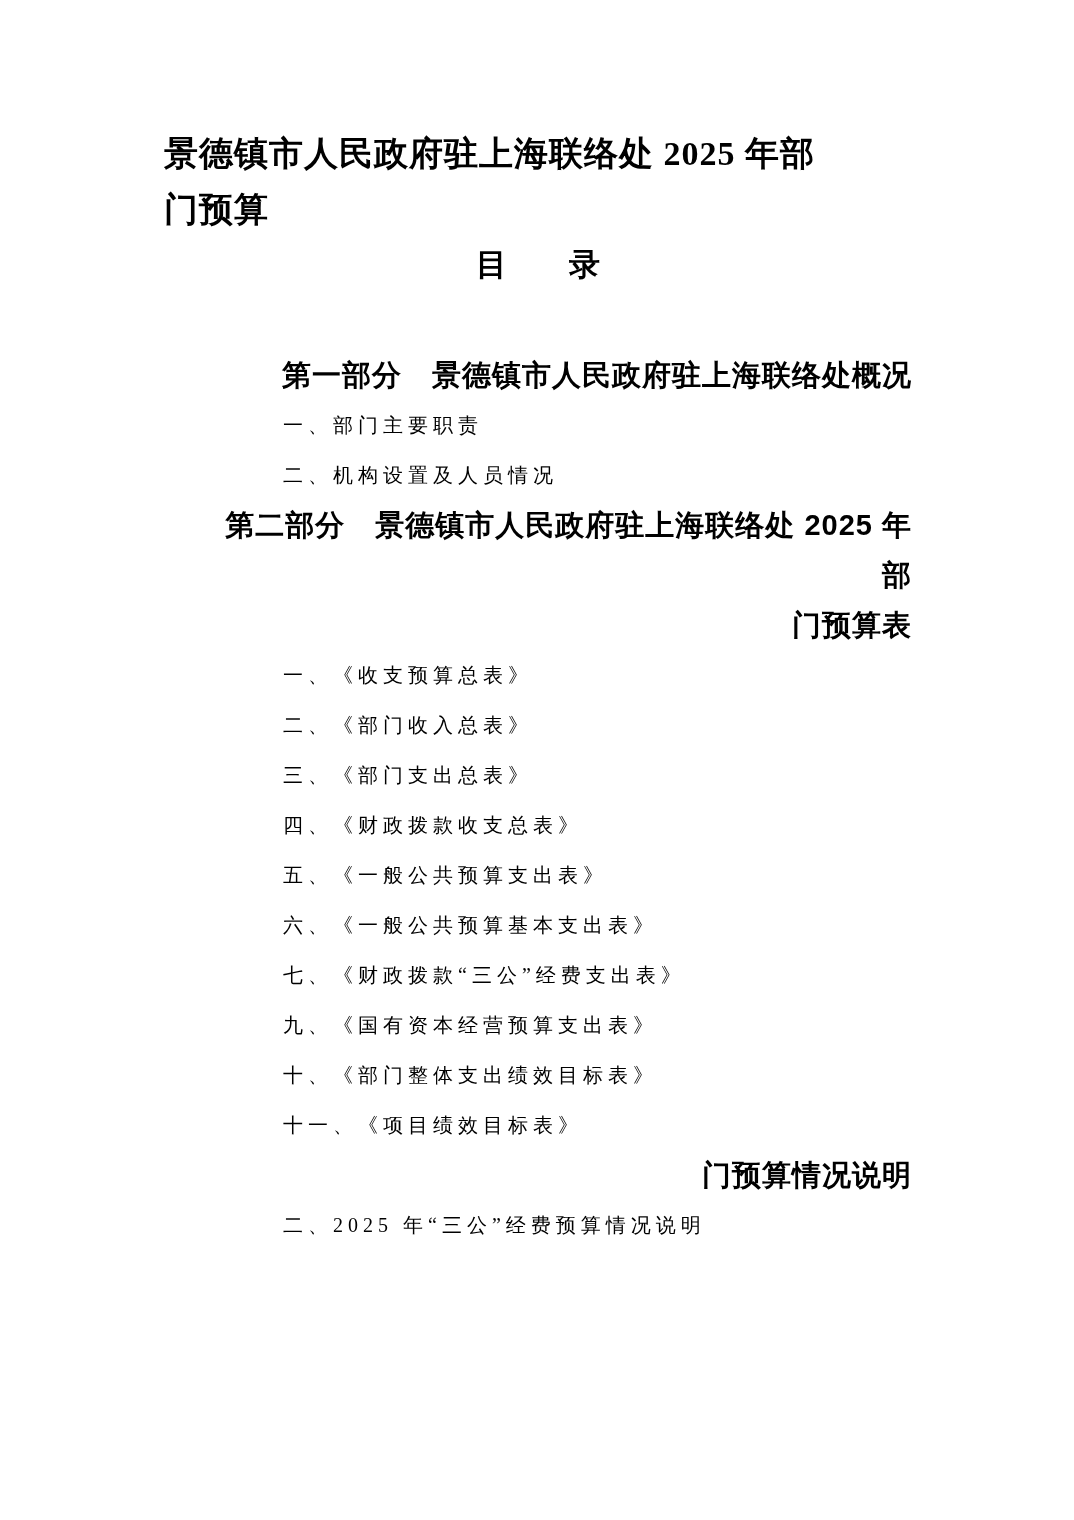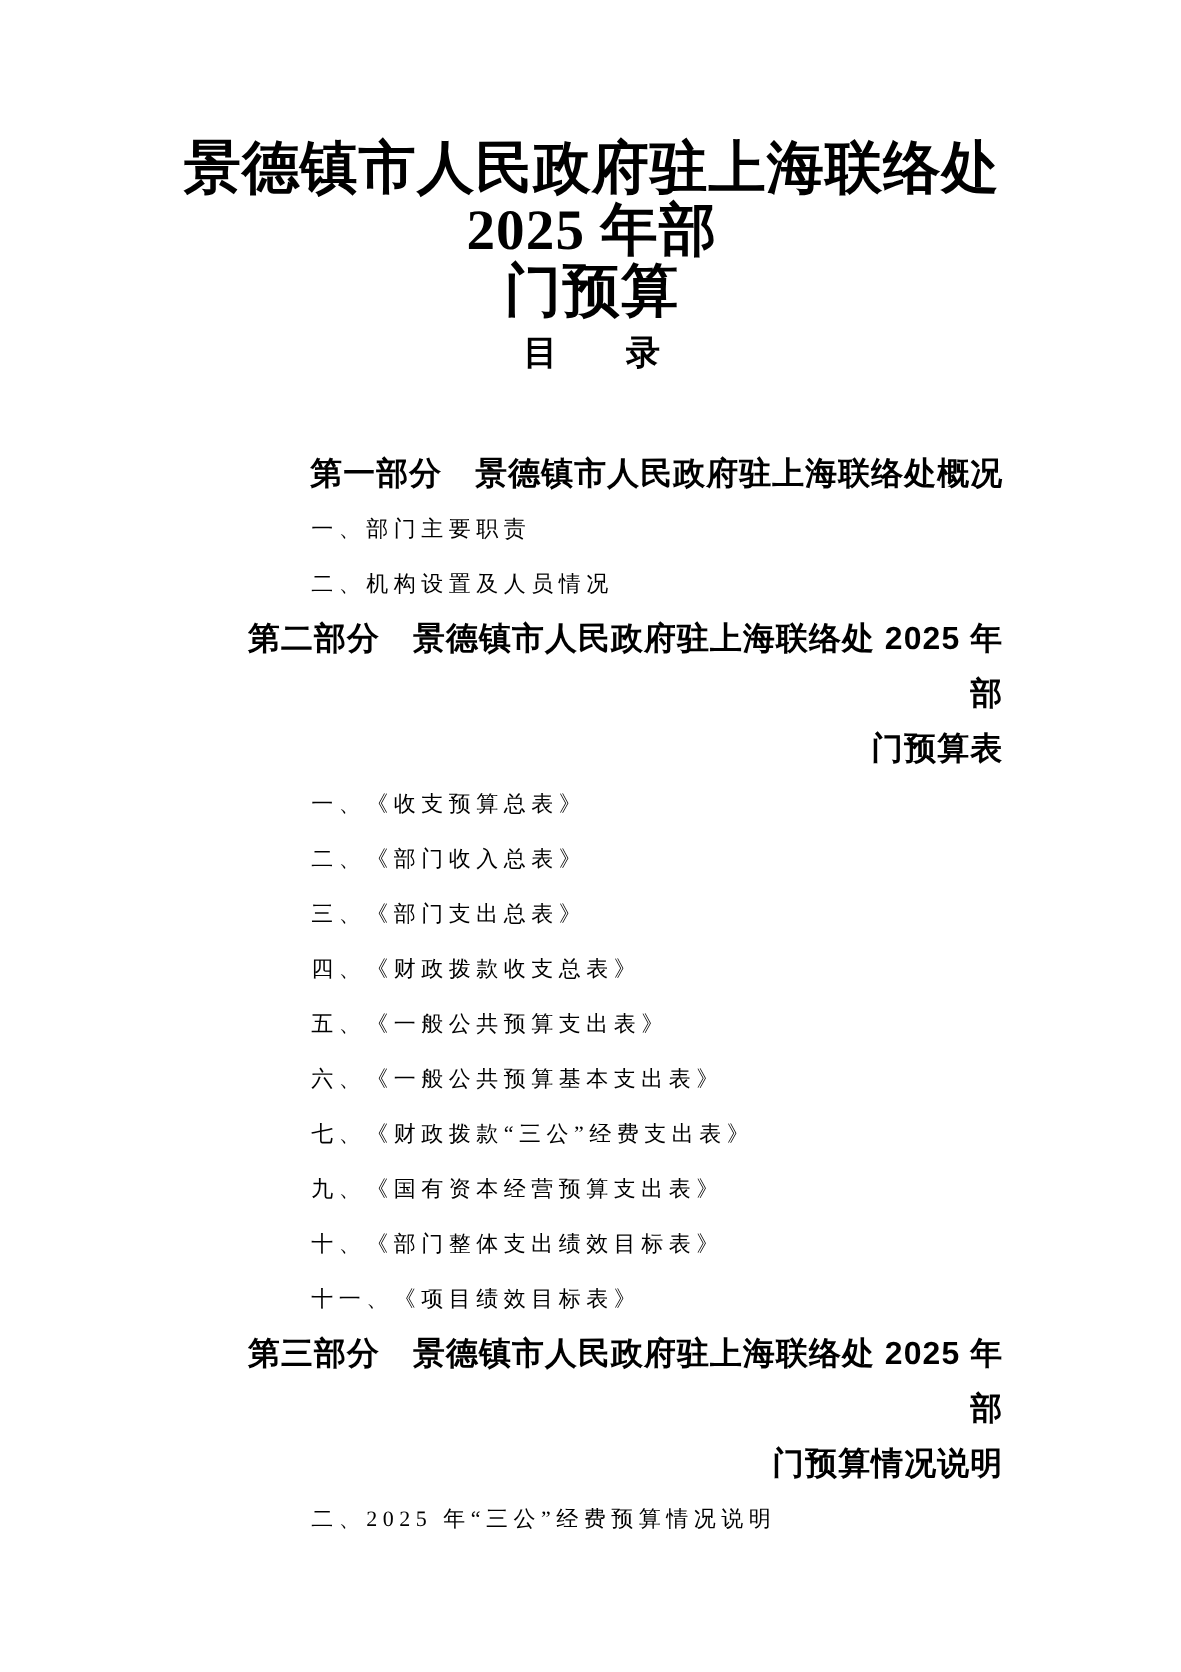--- a/index.html
+++ b/index.html
@@ -17,23 +17,22 @@
     box-sizing: border-box;
     width: 1074px;
     height: 1520px;
     padding: 126px 162px 0 164px;
     background: #ffffff;
     overflow: hidden;
   }
   .doc-title {
     font-family: "Liberation Serif", serif;
     font-weight: 700;
-    font-size: 52px;
+    font-size: 34px;
     line-height: 56px;
-    text-align: center;
     letter-spacing: 1px;
     margin: 0;
   }
   .toc-title {
     font-family: "Liberation Serif", serif;
     font-weight: 700;
     font-size: 31px;
     line-height: 46px;
     text-align: center;
     margin-top: 4px;
@@ -87,19 +86,18 @@
     <p class="item">二、《部门收入总表》</p>
     <p class="item">三、《部门支出总表》</p>
     <p class="item">四、《财政拨款收支总表》</p>
     <p class="item">五、《一般公共预算支出表》</p>
     <p class="item">六、《一般公共预算基本支出表》</p>
     <p class="item">七、《财政拨款“三公”经费支出表》</p>
     <p class="item">九、《国有资本经营预算支出表》</p>
     <p class="item">十、《部门整体支出绩效目标表》</p>
     <p class="item">十一、《项目绩效目标表》</p>
 
-    <p class="h-line first">第三部分　景德镇市人民政府驻上海联络处 2025 年部</p>
     <p class="h-line">门预算情况说明</p>
     <p class="item">二、2025 年“三公”经费预算情况说明</p>
 
   </div>
 
 </div>
 
 </body></html>

